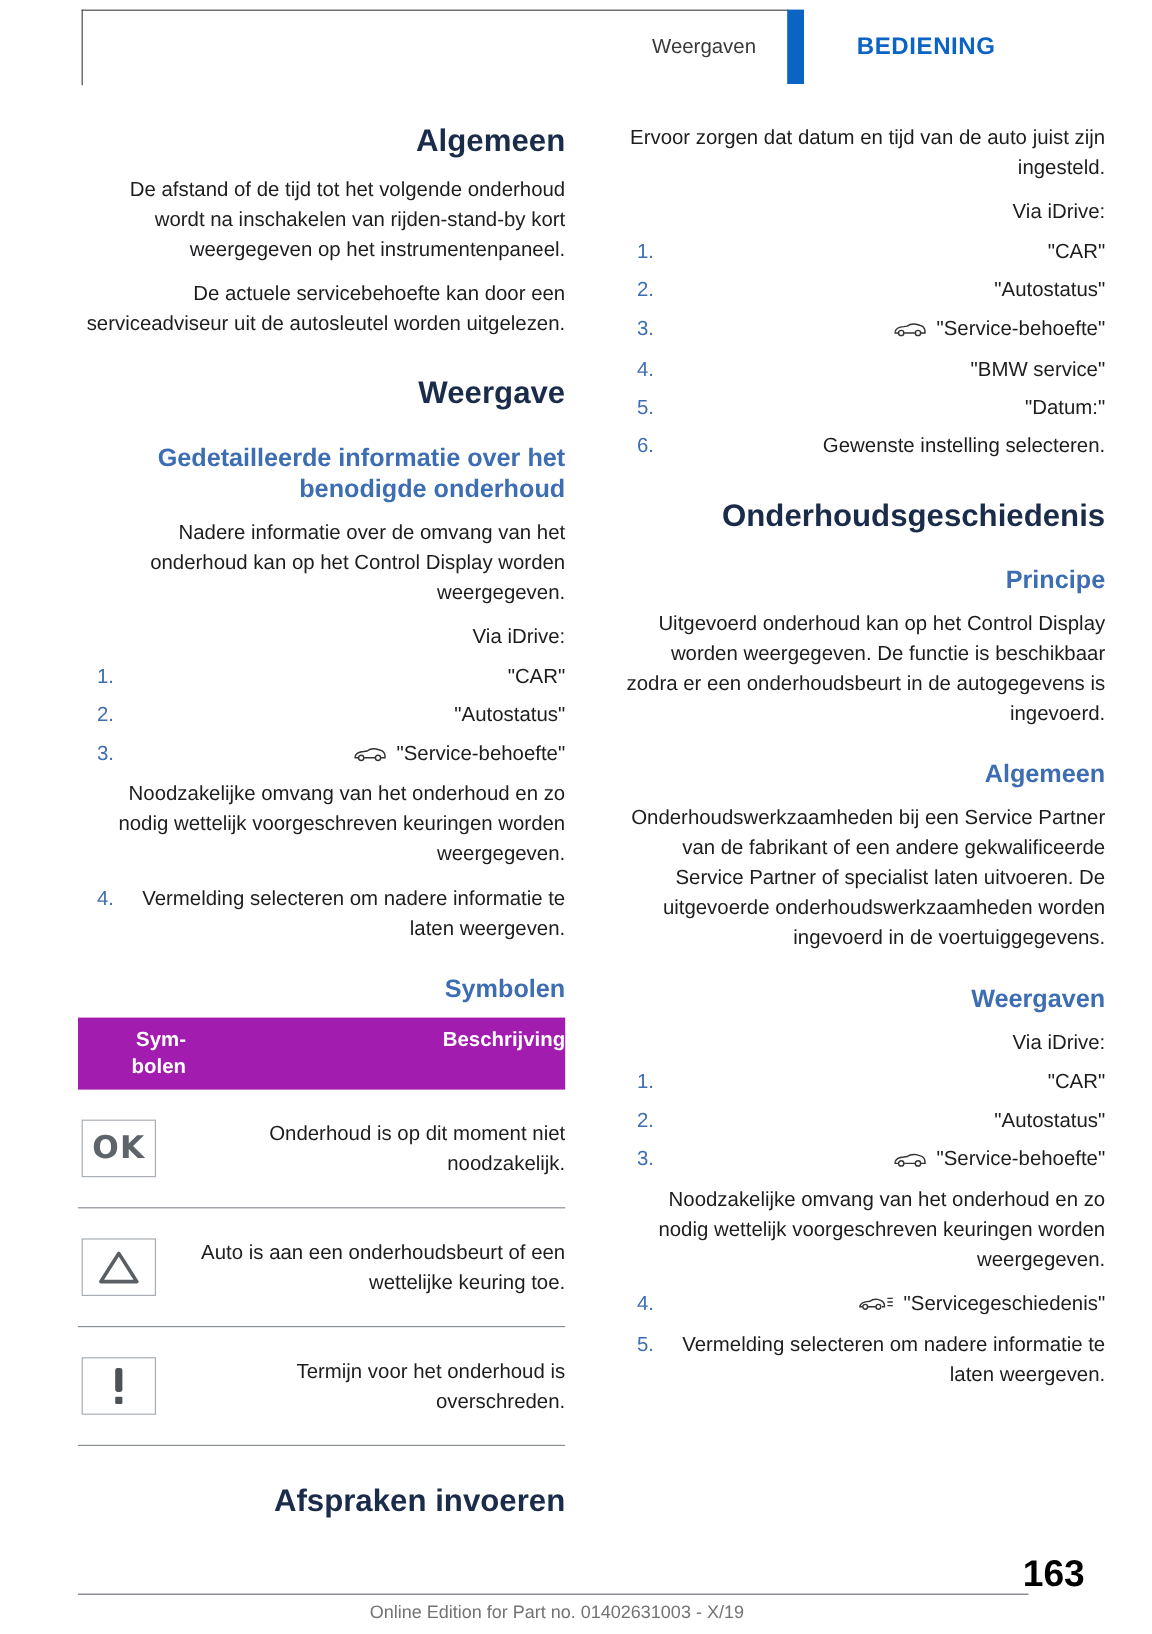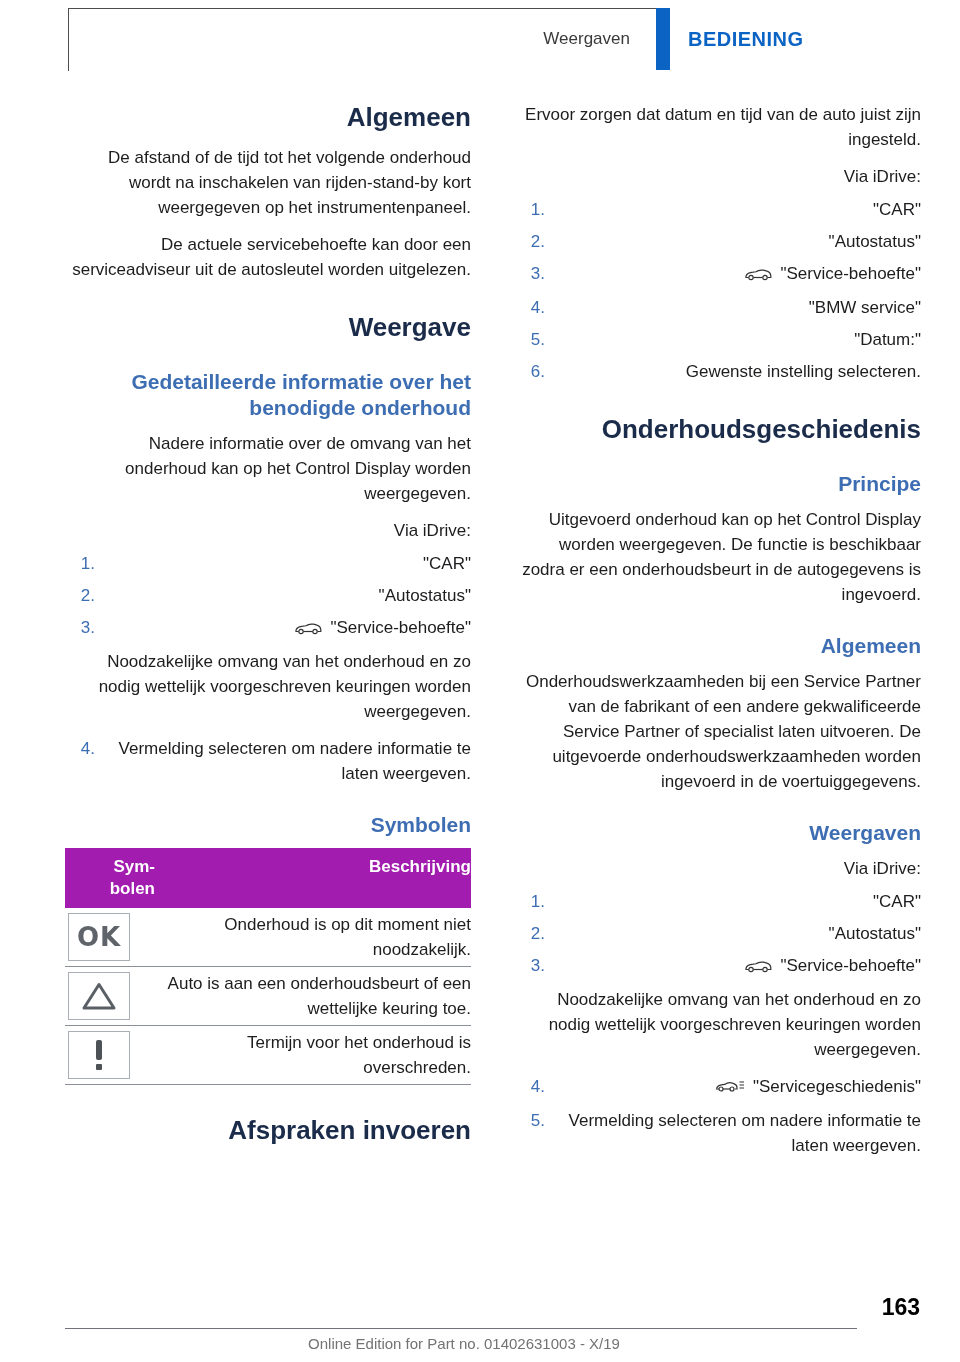--- a/index.html
+++ b/index.html
@@ -20,21 +20,21 @@
     position: absolute; left: 0; top: 0; width: 588px; height: 62px;
     border-top: 1px solid #4d4d4d; border-left: 1px solid #4d4d4d;
   }
   .header-section {
     position: absolute; left: 0; top: 0; width: 574px; height: 62px;
     display: flex; align-items: center; justify-content: flex-end;
     font-size: 17px; color: #3a3a3a; padding-right: 12px; box-sizing: border-box;
   }
   .header-bar { position: absolute; left: 588px; top: 0; width: 14px; height: 62px; background: #0b63c4; }
   .header-chapter {
-    position: absolute; left: 620px; top: 0; height: 62px;
+    position: absolute; left: 646px; top: 0; height: 62px;
     display: flex; align-items: center;
     font-size: 20px; font-weight: bold; color: #0b63c4; letter-spacing: .5px;
   }
 
   
   .content { position: absolute; top: 102px; left: 65px; width: 856px; display: flex; gap: 44px; }
   .col { width: 406px; text-align: right; }
 
   .h1 { font-size: 26px; line-height: 31px; font-weight: bold; color: #1b2b4a; margin: 30px 0 12px; }
   .h1.first { margin-top: 0; }
@@ -47,33 +47,33 @@
   .num { color: #3d6db2; width: 30px; flex-shrink: 0; }
   .li-text { flex: 1; }
   .li-note { margin: 2px 0 12px 30px; font-size: 17px; line-height: 25px; }
   .icon-inline { display: inline-block; vertical-align: -2px; margin-right: 8px; }
 
   
   .sym-table { margin: 8px 0 14px; }
   .sym-header { display: flex; background: #a21caf; color: #ffffff; font-weight: bold; font-size: 17px; line-height: 22px; }
   .sym-h1 { width: 78px; padding: 8px 0 8px 12px; box-sizing: content-box; }
   .sym-h2 { flex: 1; padding: 8px 0; }
-  .sym-row { display: flex; align-items: center; border-bottom: 1px solid #8b9096; padding: 4px 0; }
+  .sym-row { display: flex; align-items: center; border-bottom: 1px solid #8b9096; padding: 24px 0; }
   .sym-cell-icon { width: 90px; flex-shrink: 0; }
   .sym-box {
     width: 62px; height: 48px; margin-left: 3px;
     border: 1px solid #a9aeb4; box-sizing: border-box;
     display: flex; align-items: center; justify-content: center;
   }
   .sym-cell-text { flex: 1; font-size: 17px; line-height: 25px; }
   .ok-text { font-weight: bold; font-size: 26px; color: #5f646b; letter-spacing: 1px; font-family: "DejaVu Sans", sans-serif; }
 
   
   .footer-rule { position: absolute; left: 65px; top: 1328px; width: 792px; border-top: 1px solid #70747a; }
-  .page-num { position: absolute; right: 40px; top: 1294px; font-size: 23px; font-weight: bold; color: #000; }
+  .page-num { position: absolute; right: 56px; top: 1294px; font-size: 31px; font-weight: bold; color: #000; }
   .edition { position: absolute; left: 68px; top: 1335px; width: 792px; text-align: center; font-size: 15px; color: #737373; }
   .watermark {
     position: absolute; right: 6px; top: 1373px;
     font-size: 32px; color: #4d7c0f; z-index: 5; white-space: nowrap;
   }
 </style>
 </head>
 <body>
 
 <div class="page">

